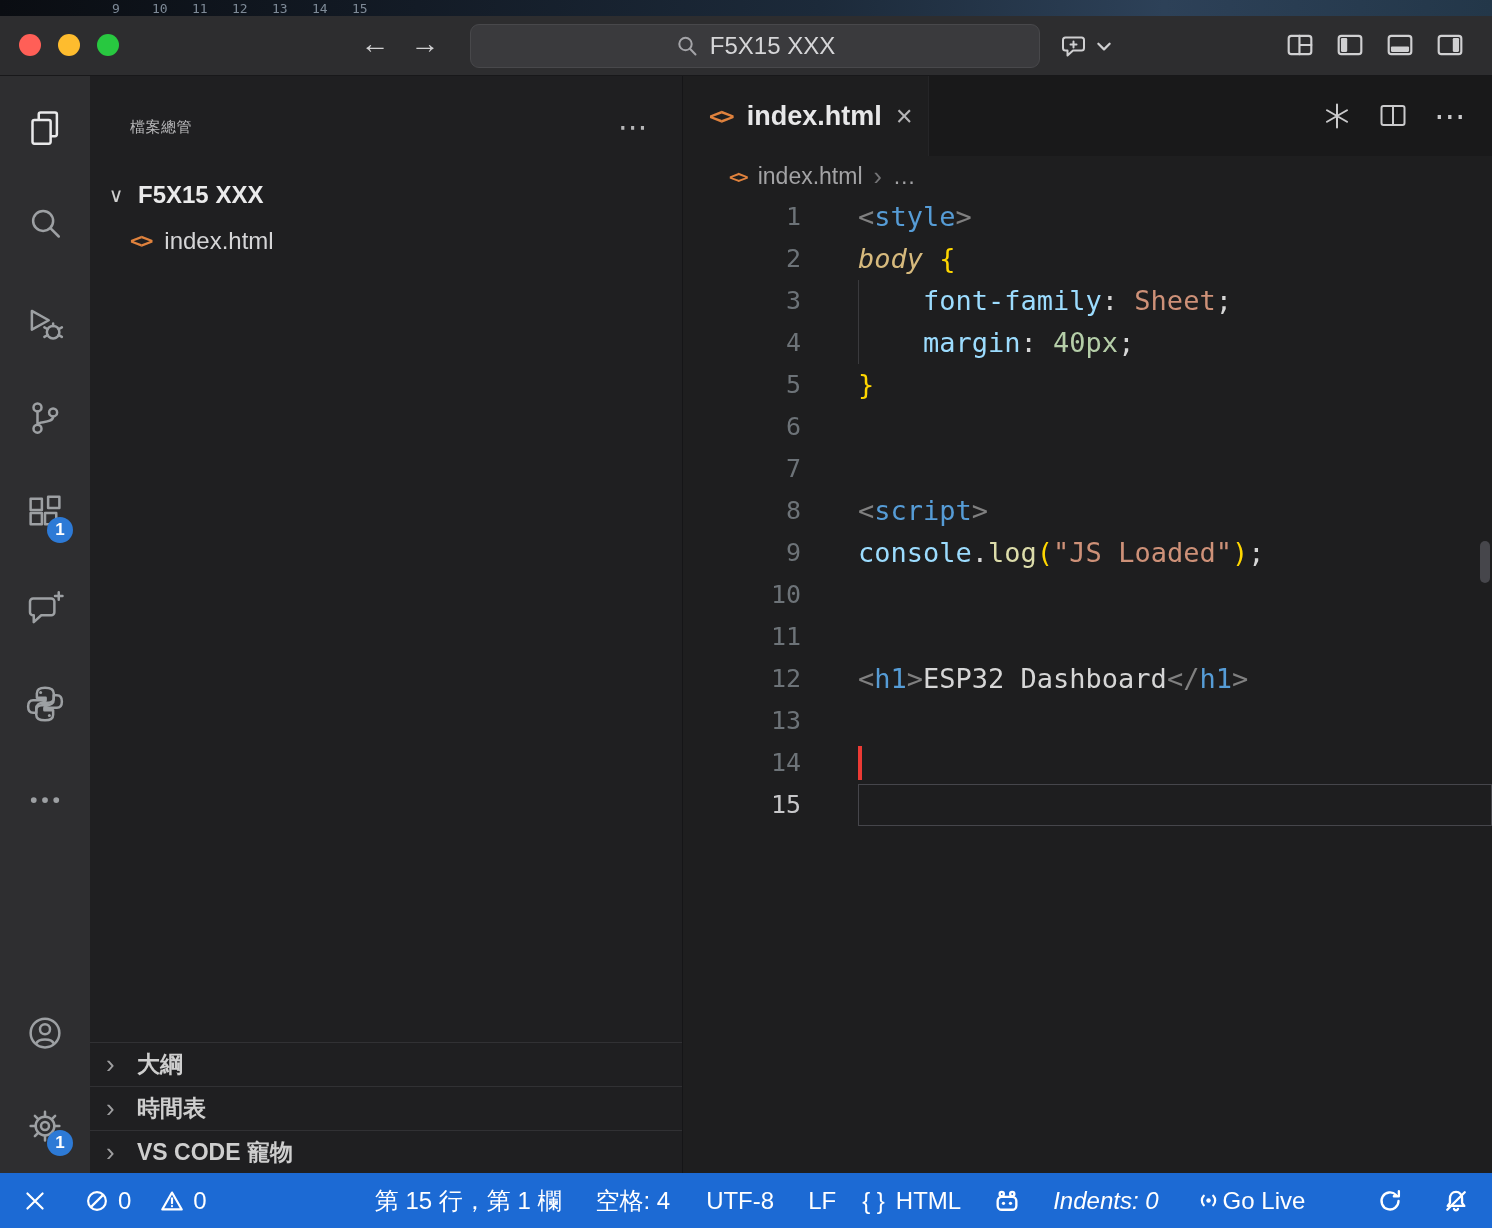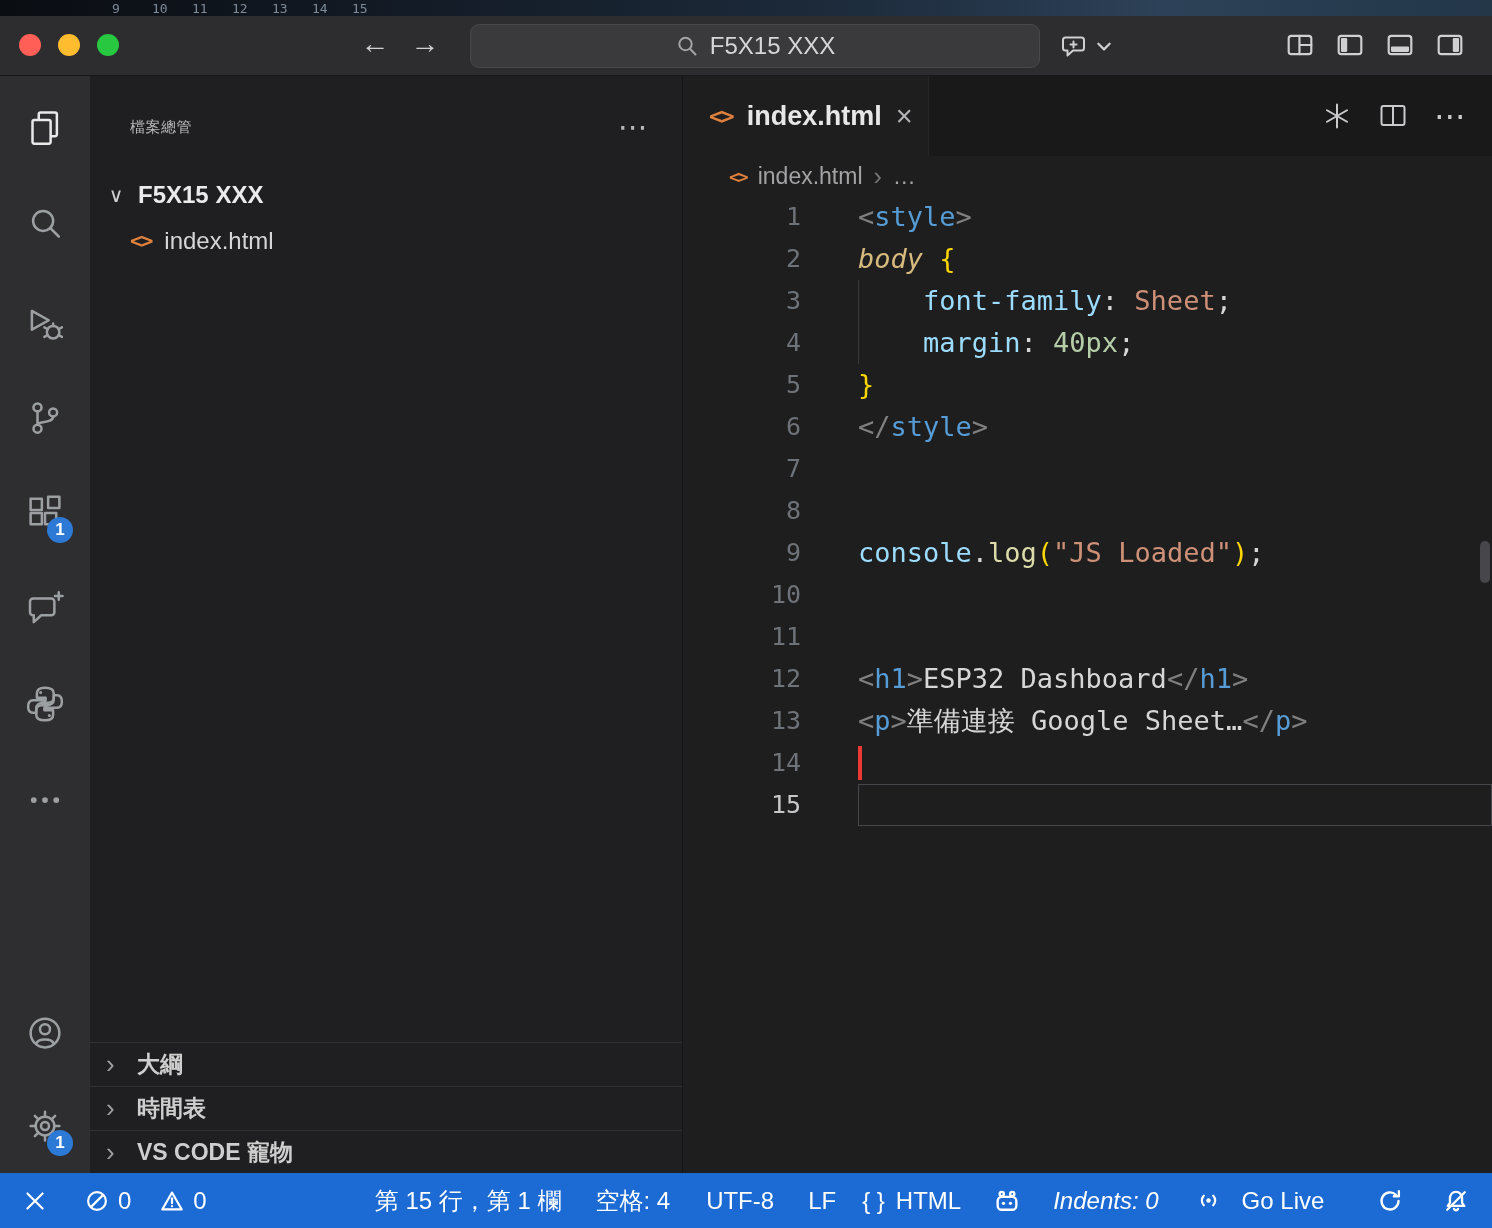--- a/index.html
+++ b/index.html
@@ -88,21 +88,21 @@
   .st{display:flex;align-items:center;gap:9px;white-space:nowrap;}
   .s-problems{margin-left:36px;gap:8px;}
   .s-problems .w{margin-left:20px;}
   .s-pos{margin-left:168px;}
   .s-spaces{margin-left:34px;}
   .s-enc{margin-left:36px;text-align:right;}
   .s-eol{margin-left:34px;}
   .s-lang{margin-left:26px;gap:11px;}
   .s-pet{margin-left:32px;}
   .s-ind{margin-left:32px;font-style:italic;}
-  .s-live{margin-left:36px;gap:20px;}
+  .s-live{margin-left:36px;gap:1px;}
   .s-right{margin-left:auto;gap:38px;}
 </style>
 </head>
 <body>
 
 <div class="screen">
 
   <div class="desktop-strip">
       <span class="rn" style="left: 112px;">9</span>
       <span class="rn" style="left: 152px;">10</span>
@@ -304,47 +304,46 @@
           <div class="code-line">
             <span class="ln">4</span>
             <span class="lc"><span class="guide"></span><span class="tk-txt">    </span><span class="tk-prop">margin</span><span class="tk-txt">: </span><span class="tk-num">40px</span><span class="tk-txt">;</span></span>
           </div>
           <div class="code-line">
             <span class="ln">5</span>
             <span class="lc"><span class="tk-brc">}</span></span>
           </div>
           <div class="code-line">
             <span class="ln">6</span>
-            <span class="lc"><span class="tk-pun">&lt;/</span><span class="tk-tag">style</span><span class="tk-pun">&gt;</span></span>
           </div>
           <div class="code-line">
             <span class="ln">7</span>
             <span class="lc"></span>
           </div>
           <div class="code-line">
             <span class="ln">8</span>
+            <span class="lc"><span class="tk-pun">&lt;</span><span class="tk-tag">script</span><span class="tk-pun">&gt;</span></span>
           </div>
           <div class="code-line">
             <span class="ln">9</span>
             <span class="lc"><span class="tk-var">console</span><span class="tk-txt">.</span><span class="tk-fn">log</span><span class="tk-brc">(</span><span class="tk-str">"JS Loaded"</span><span class="tk-brc">)</span><span class="tk-txt">;</span></span>
           </div>
           <div class="code-line">
             <span class="ln">10</span>
           </div>
           <div class="code-line">
             <span class="ln">11</span>
             <span class="lc"></span>
           </div>
           <div class="code-line">
             <span class="ln">12</span>
             <span class="lc"><span class="tk-pun">&lt;</span><span class="tk-tag">h1</span><span class="tk-pun">&gt;</span><span class="tk-txt">ESP32 Dashboard</span><span class="tk-pun">&lt;/</span><span class="tk-tag">h1</span><span class="tk-pun">&gt;</span></span>
           </div>
           <div class="code-line">
             <span class="ln">13</span>
-            <span class="lc"><span class="tk-pun">&lt;</span><span class="tk-tag">p</span><span class="tk-pun">&gt;</span><span class="tk-txt">準備連接 Google Sheet…</span><span class="tk-pun">&lt;/</span><span class="tk-tag">p</span><span class="tk-pun">&gt;</span></span>
           </div>
           <div class="code-line">
             <span class="ln">14</span>
             <span class="lc"><span class="caret"></span></span>
           </div>
           <div class="code-line current">
             <span class="ln">15</span>
             <span class="lc"></span>
           </div>
         </div>

